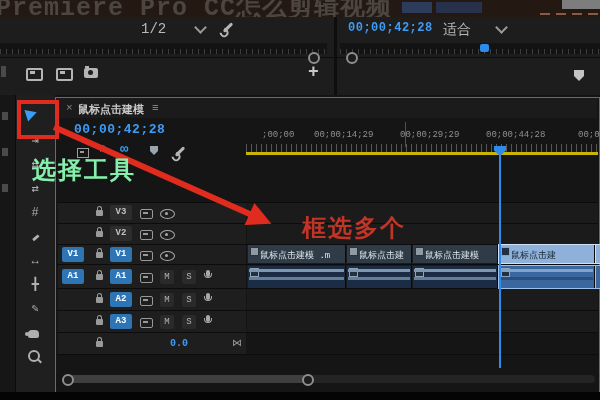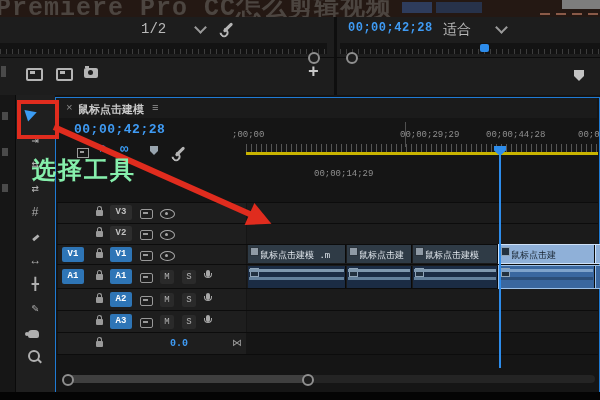--- a/index.html
+++ b/index.html
@@ -163,22 +163,22 @@
   <span class="a tab-label" style="left:78px;top:102px;">鼠标点击建模</span>
   <span class="a tab-menu" style="left:152px;top:102px;">≡</span>
 
   <span class="a tl-tc" style="left:74px;top:122px;">00;00;42;28</span>
   <span class="a nestico" style="left:77px;top:148px;"></span>
   <span class="a snapico" style="left:99px;top:141px;">∩</span>
   <span class="a linkico" style="left:120px;top:141px;">∞</span>
   <span class="a shield" style="left:150px;top:146px;width:8px;height:9px;background:#98a4ae;"></span>
   <span class="a wrench" style="left:174px;top:150px;"></span>
 
-  <span class="a ruler-label" style="left:232px;top:130px;">;00;00</span>
-  <span class="a ruler-label" style="left:314px;top:130px;margin-top:39px;">00;00;14;29</span>
+  <span class="a ruler-label" style="left:262px;top:130px;">;00;00</span>
+  <span class="a ruler-label" style="left:314px;top:130px;">00;00;14;29</span>
   <span class="a ruler-label" style="left:400px;top:130px;">00;00;29;29</span>
   <span class="a ruler-label" style="left:486px;top:130px;">00;00;44;28</span>
   <span class="a ruler-label" style="left:578px;top:130px;">00;0</span>
   <div class="a" style="left:405px;top:122px;width:1px;height:25px;background:#4f4f4f;"></div>
   <div class="a ticks" style="left:246px;top:144px;width:352px;height:8px;"></div>
   <div class="a workbar" style="left:246px;top:152px;width:352px;height:3px;"></div>
 
   <div class="a hdr-row" style="top:203px;height:20px;"></div>
   <div class="a hdr-row" style="top:224px;height:20px;"></div>
   <div class="a hdr-row" style="top:245px;height:19px;"></div>
@@ -291,14 +291,15 @@
   <div class="a groove" style="left:65px;top:375px;width:530px;"></div>
   <div class="a hbar" style="left:67px;top:375px;width:242px;"></div>
   <div class="a knob" style="left:62px;top:374px;"></div>
   <div class="a knob" style="left:302px;top:374px;"></div>
 
   <div class="a bottomstrip"></div>
 
   <div class="a red-rect"></div>
   <div class="a red-arrow"></div>
   <span class="a red-text" style="left:32px;top:154px;">选择工具</span>
+  <span class="a red-text" style="left:302px;top:212px;color:#c23526;">框选多个</span>
 
 </div>
 
 </body></html>

